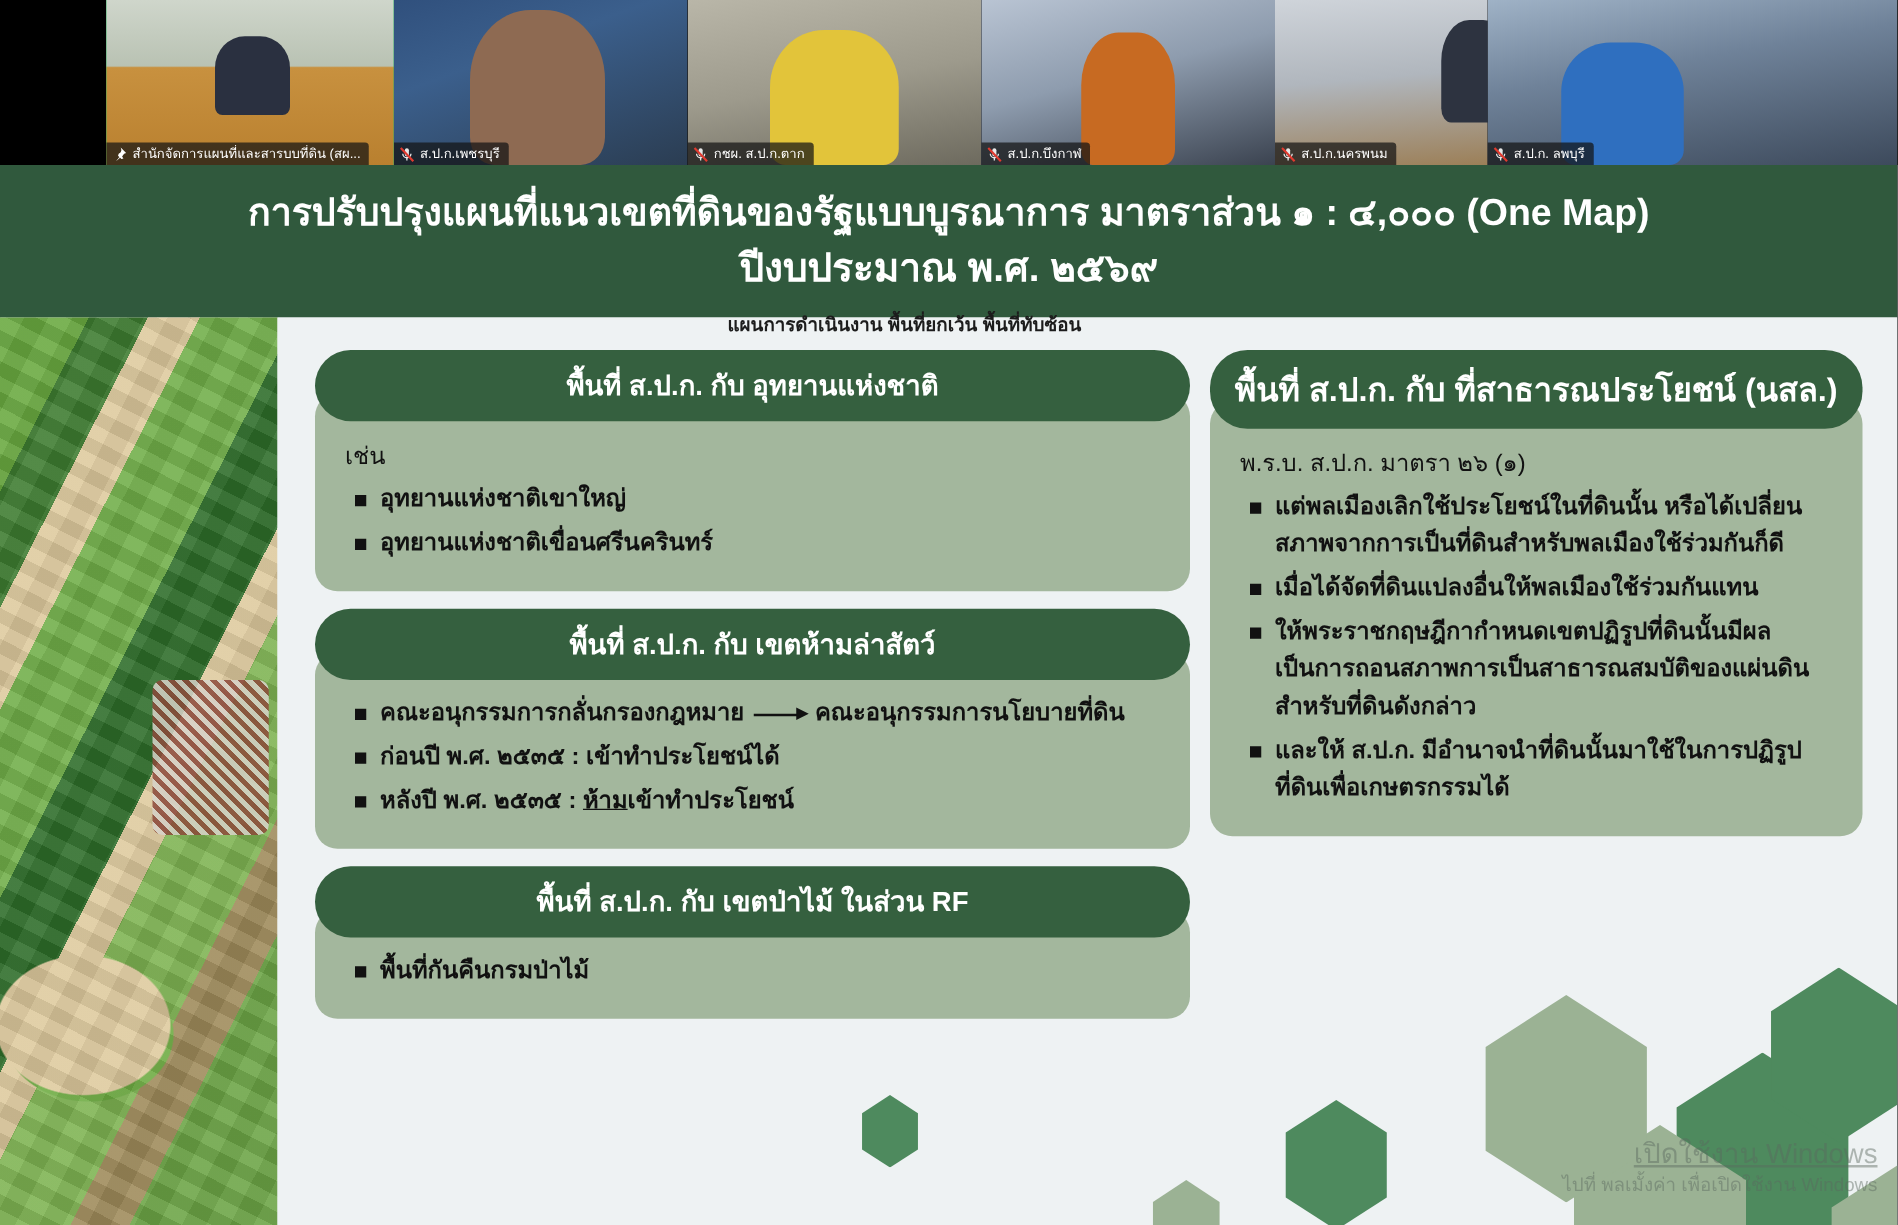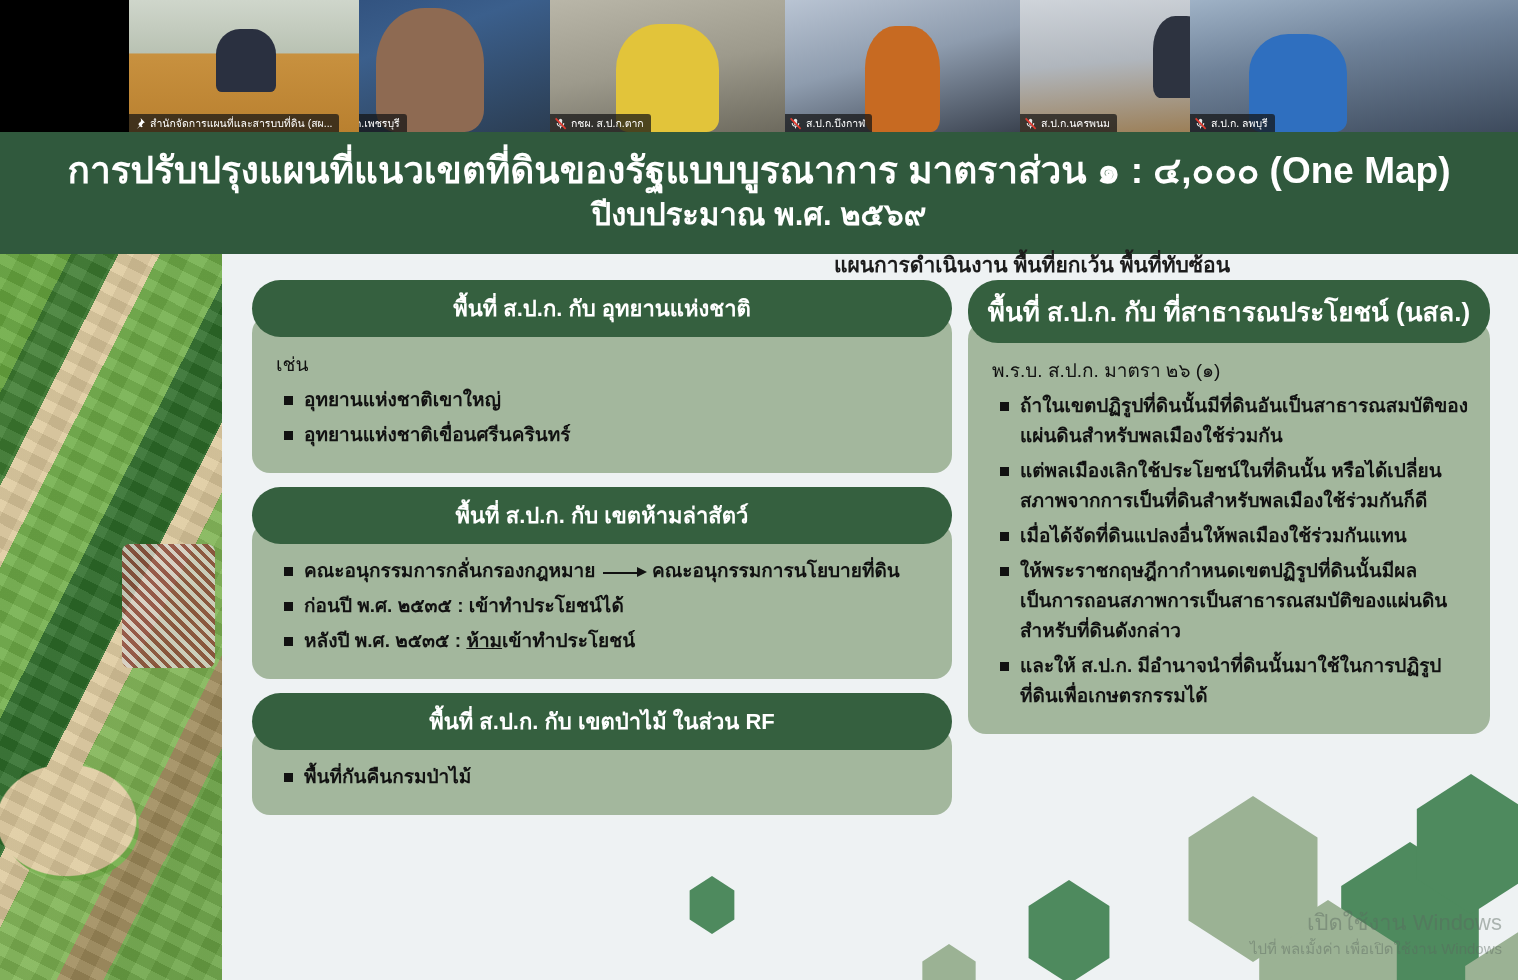--- a/index.html
+++ b/index.html
@@ -53,21 +53,21 @@
 
   
   #slide { position:absolute; left:0; top:132px; width:1518px; height:848px;
            background:#eef2f3; overflow:hidden; }
 
   #banner {
     position:absolute; left:0; top:0; width:1518px; height:122px;
     background:#30593D; color:#fff; text-align:center;
     display:flex; flex-direction:column; align-items:center; justify-content:center;
   }
-  #banner .l1 { font-size:37px; font-weight:bold; line-height:44px; }
+  #banner .l1 { font-size:30px; font-weight:bold; line-height:44px; }
   #banner .l2 { font-size:31px; font-weight:bold; line-height:44px; }
 
   #photo {
     position:absolute; left:0; top:122px; width:222px; height:726px;
     background:
       radial-gradient(ellipse 150px 120px at 30% 78%, #ddcaa0 0 46%, rgba(0,0,0,0) 47%),
       radial-gradient(ellipse 120px 95px at 32% 79%, #6faa46 0 56%, rgba(0,0,0,0) 57%),
       linear-gradient(117deg,
         #6ba844 0 12%, #3f7a32 12% 20%, #ddcaa0 20% 27%,
         #73ad4c 27% 40%, #2f6b2b 40% 52%, #ddcaa0 52% 58%,
@@ -102,21 +102,21 @@
   }
   .card .bd {
     background:#A3B79D; border-radius:18px;
     margin-top:-22px; padding:34px 20px 18px 18px;
     position:relative; z-index:1; color:#111;
   }
   .card.right-card .hd { border-radius:30px; font-size:26px; }
 
   .subtitle {
     position:absolute; left:360px; top:-6px; width:900px;
-    text-align:center; font-size:21px; font-weight:bold; color:#1c1c1c;
+    font-size:15px; font-weight:bold; color:#1c1c1c;
   }
 
   .lead { font-size:19px; font-weight:normal; margin:0 0 6px 6px; }
   ul.bl { list-style:none; }
   ul.bl li {
     position:relative; padding-left:34px; font-size:19px; font-weight:bold;
     line-height:30px; margin-bottom:5px;
   }
   ul.bl li::before{
     content:""; position:absolute; left:14px; top:11px;
@@ -125,29 +125,29 @@
   .right-card ul.bl li { font-size:19px; line-height:30px; }
   .u { text-decoration:underline; }
   .arrow { display:inline-block; width:46px; vertical-align:middle; position:relative; }
   .arrow::before{content:"";position:absolute;left:2px;top:50%;width:36px;height:2.5px;background:#111;}
   .arrow::after{content:"";position:absolute;right:0;top:50%;margin-top:-5px;
     border-left:10px solid #111;border-top:5px solid transparent;border-bottom:5px solid transparent;}
 
   
   #wm { position:absolute; right:16px; bottom:18px; text-align:right;
         color:rgba(90,105,95,.45); line-height:26px; pointer-events:none; }
-  #wm .w1 { font-size:22px; } #wm .w2 { font-size:15px; }
+  #wm .w1 { font-size:22px;text-decoration:underline; } #wm .w2 { font-size:15px; }
 </style>
 </head>
 <body>
 
 <div id="app">
 
   <div id="filmstrip">
-      <div class="tile active" style="left: 85px; width: 230px; margin-left: 44px;">
+      <div class="tile active" style="left: 85px; width: 230px;">
         <div class="vid sc1"></div>
         <div class="namebar">
           <svg class="ic" viewBox="0 0 24 24">
             <path d="M14 2l8 8-3 1-3 4 2 3-3 1-3-3-5 6 6-5-3-3 1-3 3-2 1-3z" fill="#fff"></path>
           </svg>
           <span class="nm">สำนักจัดการแผนที่และสารบบที่ดิน (สผ...</span>
         </div>
       </div>
       <div class="tile" style="left: 550px; width: 235px;">
         <div class="vid sc3"></div>
@@ -267,21 +267,20 @@
               </ul>
             </div>
           </div>
         </div>
       <div class="col right" id="right-col">
           <div class="card right-card">
             <div class="hd">พื้นที่ ส.ป.ก. กับ ที่สาธารณประโยชน์ (นสล.)</div>
             <div class="bd">
               <div class="lead">พ.ร.บ. ส.ป.ก. มาตรา ๒๖ (๑)</div>
               <ul class="bl">
-                <li>ถ้าในเขตปฏิรูปที่ดินนั้นมีที่ดินอันเป็นสาธารณสมบัติของแผ่นดินสำหรับพลเมืองใช้ร่วมกัน</li>
                 <li>แต่พลเมืองเลิกใช้ประโยชน์ในที่ดินนั้น หรือได้เปลี่ยนสภาพจากการเป็นที่ดินสำหรับพลเมืองใช้ร่วมกันก็ดี</li>
                 <li>เมื่อได้จัดที่ดินแปลงอื่นให้พลเมืองใช้ร่วมกันแทน</li>
                 <li>ให้พระราชกฤษฎีกากำหนดเขตปฏิรูปที่ดินนั้นมีผลเป็นการถอนสภาพการเป็นสาธารณสมบัติของแผ่นดินสำหรับที่ดินดังกล่าว</li>
                 <li>และให้ ส.ป.ก. มีอำนาจนำที่ดินนั้นมาใช้ในการปฏิรูปที่ดินเพื่อเกษตรกรรมได้</li>
               </ul>
             </div>
           </div>
         </div>
 
     </div>

